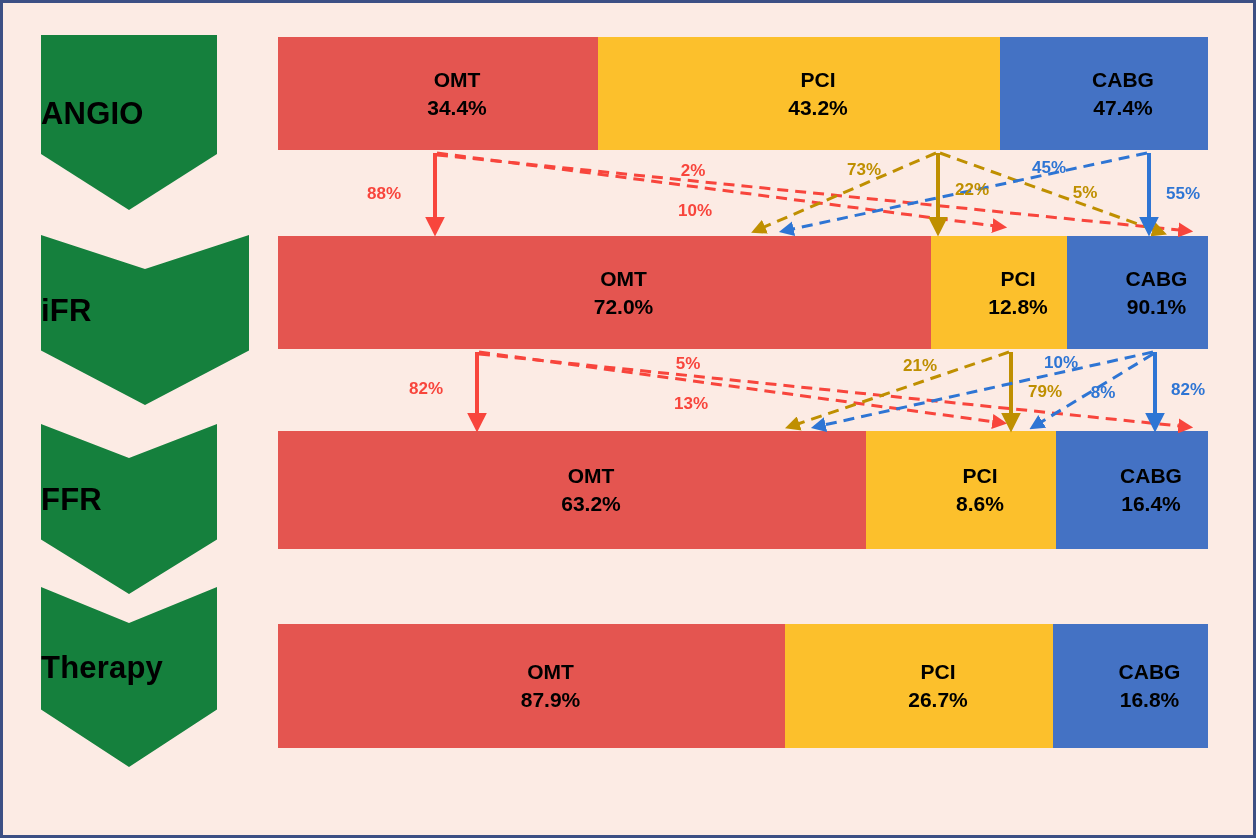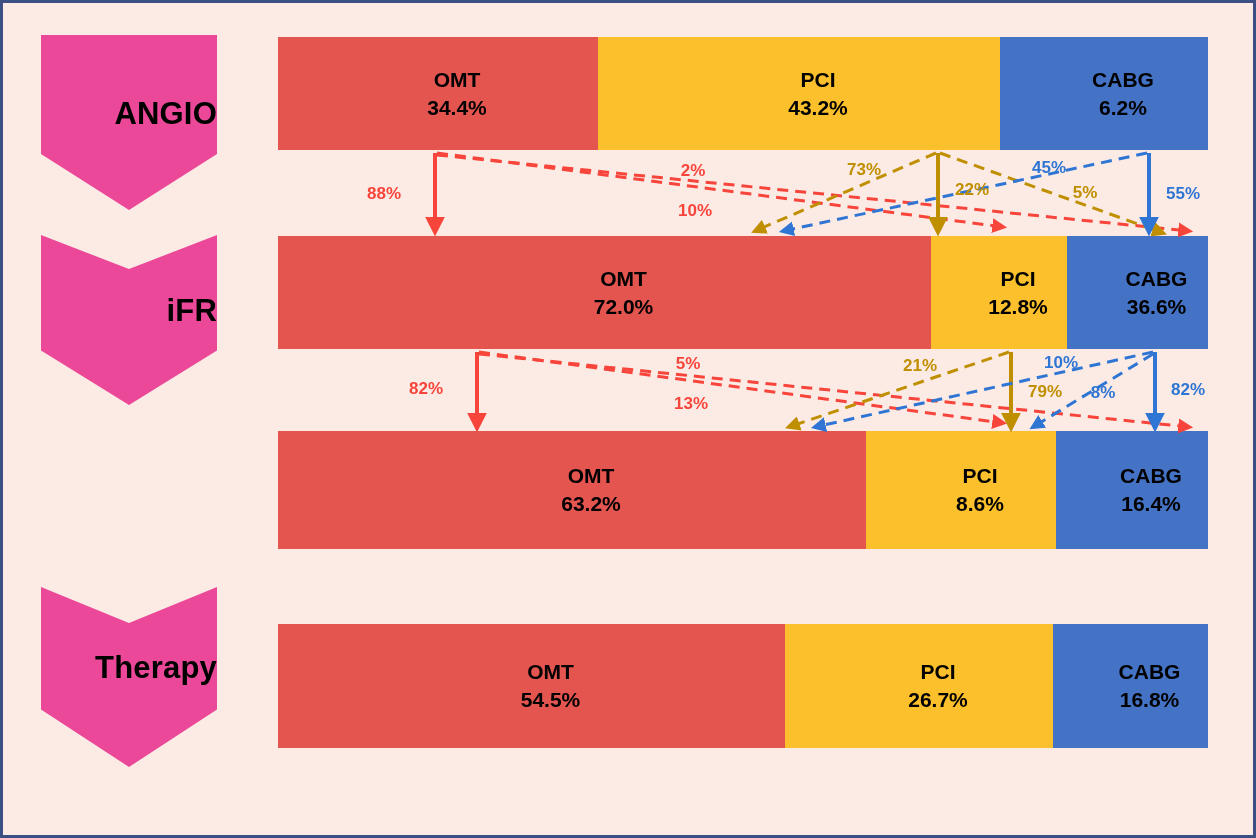--- a/index.html
+++ b/index.html
@@ -15,24 +15,24 @@
     width: 1256px;
     height: 838px;
     background: #fcebe4;
     box-sizing: border-box;
     border: 3px solid #3c4f84;
     overflow: hidden;
   }
   
   .chevron {
     position: absolute;
-    background: #ec4899;
+    background: #15803d;
     display: flex;
     align-items: center;
-    justify-content: flex-end;
+    justify-content: flex-start;
   }
   .chev-flat {
     clip-path: polygon(0% 0%, 100% 0%, 100% 68%, 50% 100%, 0% 68%);
   }
   .chev-notch {
     clip-path: polygon(0% 0%, 50% 20%, 100% 0%, 100% 68%, 50% 100%, 0% 68%);
   }
   .chevron-label {
     font-weight: bold;
     color: #000000;
@@ -78,56 +78,59 @@
 </style>
 </head>
 <body>
 
 <div id="canvas">
 
   <div class="chevron chev-flat" style="left:38px; top:32px; width:176px; height:175px;">
     <span class="chevron-label">ANGIO</span>
   </div>
 
-  <div class="chevron chev-notch" style="left:38px; top:232px; width:176px; height:170px;">
+  <div class="chevron chev-notch" style="left:38px; top:232px; width:208px; height:170px;">
     <span class="chevron-label">iFR</span>
   </div>
 
+  <div class="chevron chev-notch" style="left:38px; top:421px; width:176px; height:170px;">
+    <span class="chevron-label">FFR</span>
+  </div>
 
   <div class="chevron chev-notch" style="left:38px; top:584px; width:176px; height:180px;">
     <span class="chevron-label">Therapy</span>
   </div>
 
   <div class="bar-row" style="left:275px; top:34px; width:930px; height:113px;">
     <div class="seg" style="width:320px; background:#e45550;">
       <span class="seg-name">OMT</span>
       <span class="seg-val">34.4%</span>
     </div>
     <div class="seg" style="width:402px; background:#fcc02c;">
       <span class="seg-name">PCI</span>
       <span class="seg-val">43.2%</span>
     </div>
     <div class="seg" style="width:208px; background:#4472c4;">
       <span class="seg-name">CABG</span>
-      <span class="seg-val">6.2%</span>
+      <span class="seg-val">47.4%</span>
     </div>
   </div>
 
   <div class="bar-row" style="left:275px; top:233px; width:930px; height:113px;">
     <div class="seg" style="width:653px; background:#e45550;">
       <span class="seg-name">OMT</span>
       <span class="seg-val">72.0%</span>
     </div>
     <div class="seg" style="width:136px; background:#fcc02c;">
       <span class="seg-name">PCI</span>
       <span class="seg-val">12.8%</span>
     </div>
     <div class="seg" style="width:141px; background:#4472c4;">
       <span class="seg-name">CABG</span>
-      <span class="seg-val">36.6%</span>
+      <span class="seg-val">90.1%</span>
     </div>
   </div>
 
   <div class="bar-row" style="left:275px; top:428px; width:930px; height:118px;">
     <div class="seg" style="width:588px; background:#e45550;">
       <span class="seg-name">OMT</span>
       <span class="seg-val">63.2%</span>
     </div>
     <div class="seg" style="width:190px; background:#fcc02c;">
       <span class="seg-name">PCI</span>
@@ -135,21 +138,21 @@
     </div>
     <div class="seg" style="width:152px; background:#4472c4;">
       <span class="seg-name">CABG</span>
       <span class="seg-val">16.4%</span>
     </div>
   </div>
 
   <div class="bar-row" style="left:275px; top:621px; width:930px; height:124px;">
     <div class="seg" style="width:507px; background:#e45550;">
       <span class="seg-name">OMT</span>
-      <span class="seg-val">54.5%</span>
+      <span class="seg-val">87.9%</span>
     </div>
     <div class="seg" style="width:268px; background:#fcc02c;">
       <span class="seg-name">PCI</span>
       <span class="seg-val">26.7%</span>
     </div>
     <div class="seg" style="width:155px; background:#4472c4;">
       <span class="seg-name">CABG</span>
       <span class="seg-val">16.8%</span>
     </div>
   </div>

